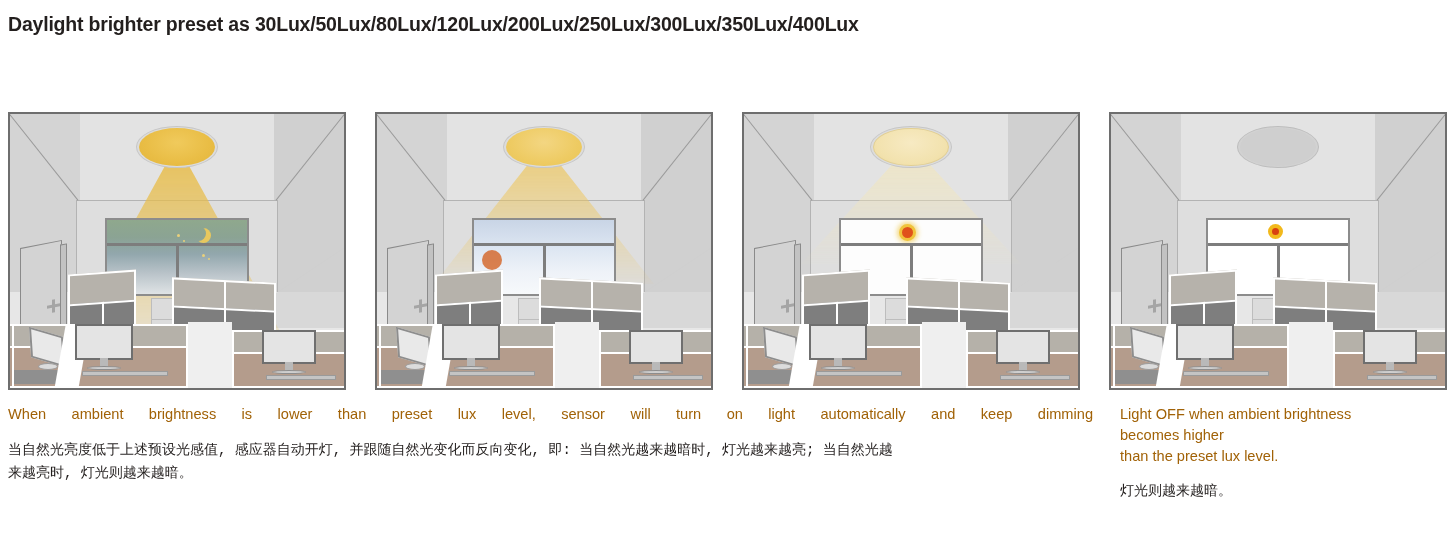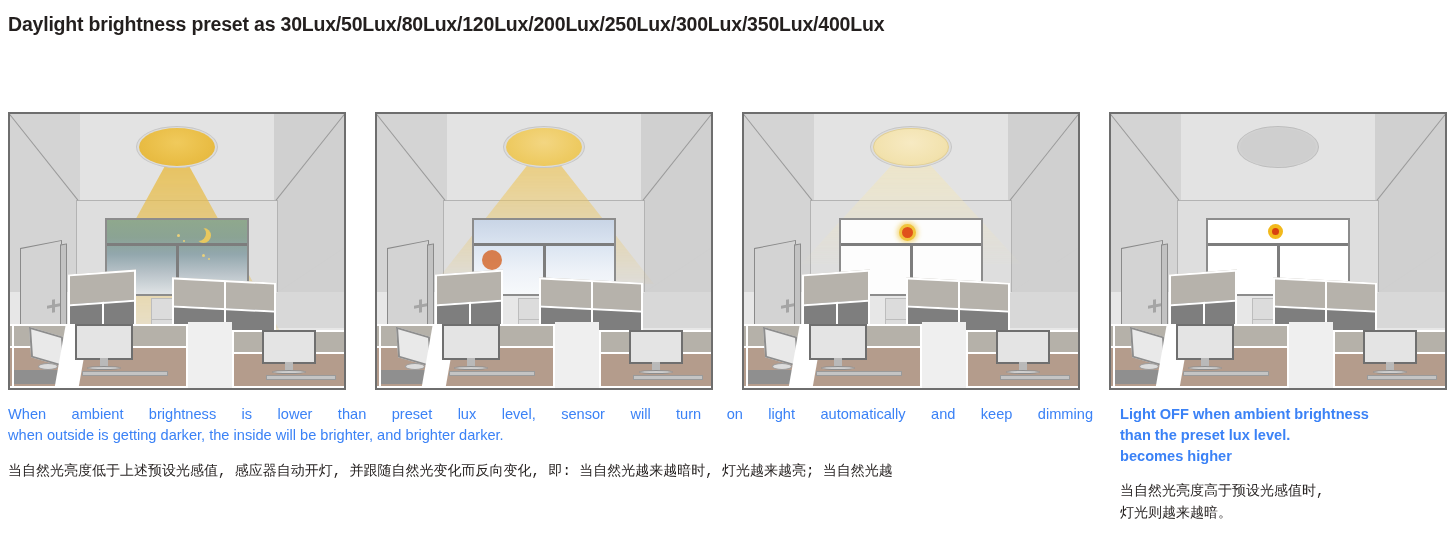--- a/index.html
+++ b/index.html
@@ -318,43 +318,43 @@
 
   
   .body-left {
     position: absolute;
     left: 8px; top: 404px;
     width: 1085px;
   }
   .body-en {
     font-size: 14.6px;
     line-height: 21px;
-    color: #3b82f6;
+    color: #a16207;
   }
   .p-justify { text-align: justify; text-align-last: justify; }
   .body-cn {
     font-size: 14px;
     line-height: 23px;
     color: #231f1e;
     margin-top: 14px;
     font-family: Liberation Mono, monospace;
   }
   .body-right {
     position: absolute;
     left: 1120px; top: 404px;
     width: 330px;
   }
-  .body-right .body-en { font-size: 14.6px; line-height: 21px; font-weight: bold; }
+  .body-right .body-en { font-size: 14.6px; line-height: 21px; }
   .body-right .body-cn { font-size: 14px; line-height: 22px; margin-top: 13px; }
 </style>
 </head>
 <body>
 
 <div class="heading-block">
-  <div class="heading-en">Daylight brightness preset as 30Lux/50Lux/80Lux/120Lux/200Lux/250Lux/300Lux/350Lux/400Lux</div>
+  <div class="heading-en">Daylight brighter preset as 30Lux/50Lux/80Lux/120Lux/200Lux/250Lux/300Lux/350Lux/400Lux</div>
 </div>
 
 <div class="panels">
 
   <div class="panel">
     <div class="scene s-bright">
       <div class="ceiling"></div>
       <div class="diag diag-l"></div>
       <div class="diag diag-r"></div>
       <div class="wall-l"></div>
@@ -637,30 +637,29 @@
         <div class="kbd k2"></div>
       </div>
     </div>
   </div>
 
 </div>
 
 <div class="body-left">
   <div class="body-en">
     <div class="p-justify">When ambient brightness is lower than preset lux level, sensor will turn on light automatically and keep dimming</div>
-    <div>when outside is getting darker, the inside will be brighter, and brighter darker.</div>
   </div>
   <div class="body-cn">
     <div>当自然光亮度低于上述预设光感值, 感应器自动开灯, 并跟随自然光变化而反向变化, 即: 当自然光越来越暗时, 灯光越来越亮; 当自然光越</div>
+    <div>来越亮时, 灯光则越来越暗。</div>
   </div>
 </div>
 
 <div class="body-right">
   <div class="body-en">
     <div>Light OFF when ambient brightness</div>
+    <div>becomes higher</div>
     <div>than the preset lux level.</div>
-    <div>becomes higher</div>
   </div>
   <div class="body-cn">
-    <div>当自然光亮度高于预设光感值时,</div>
     <div>灯光则越来越暗。</div>
   </div>
 </div>
 
 </body></html>

